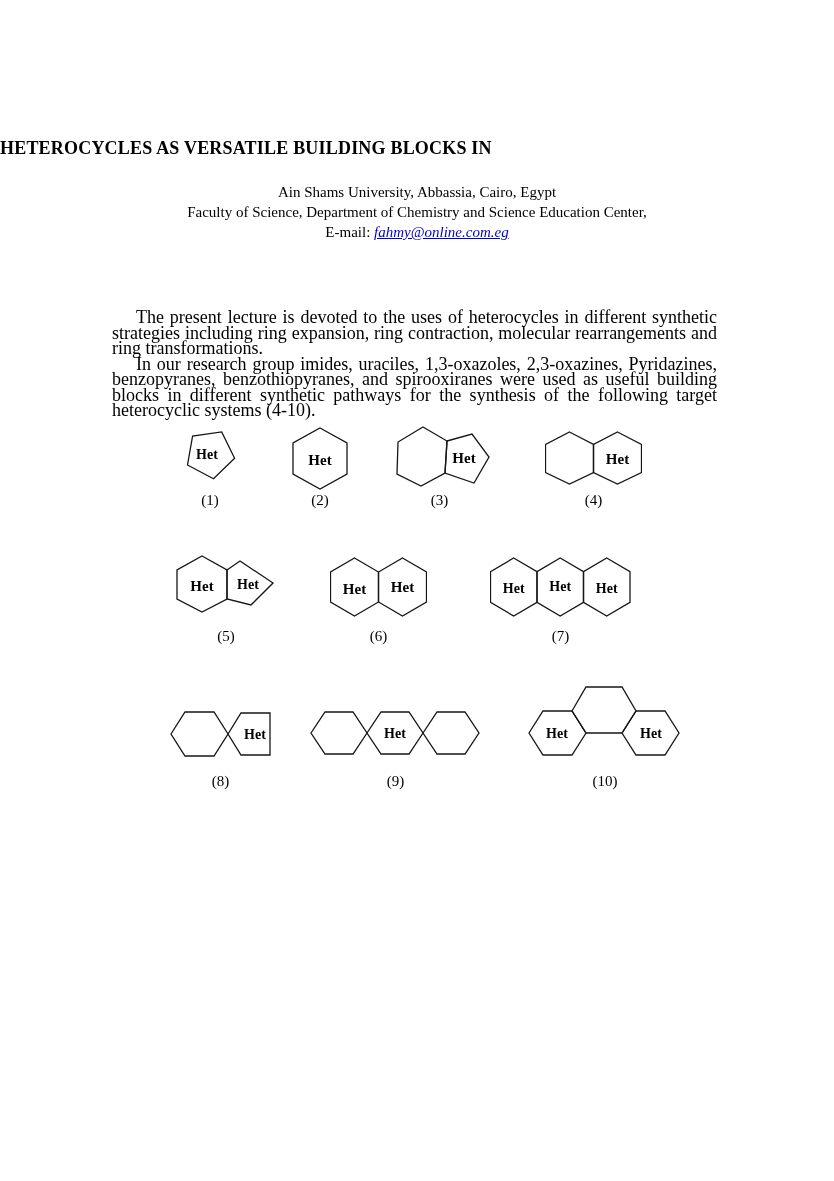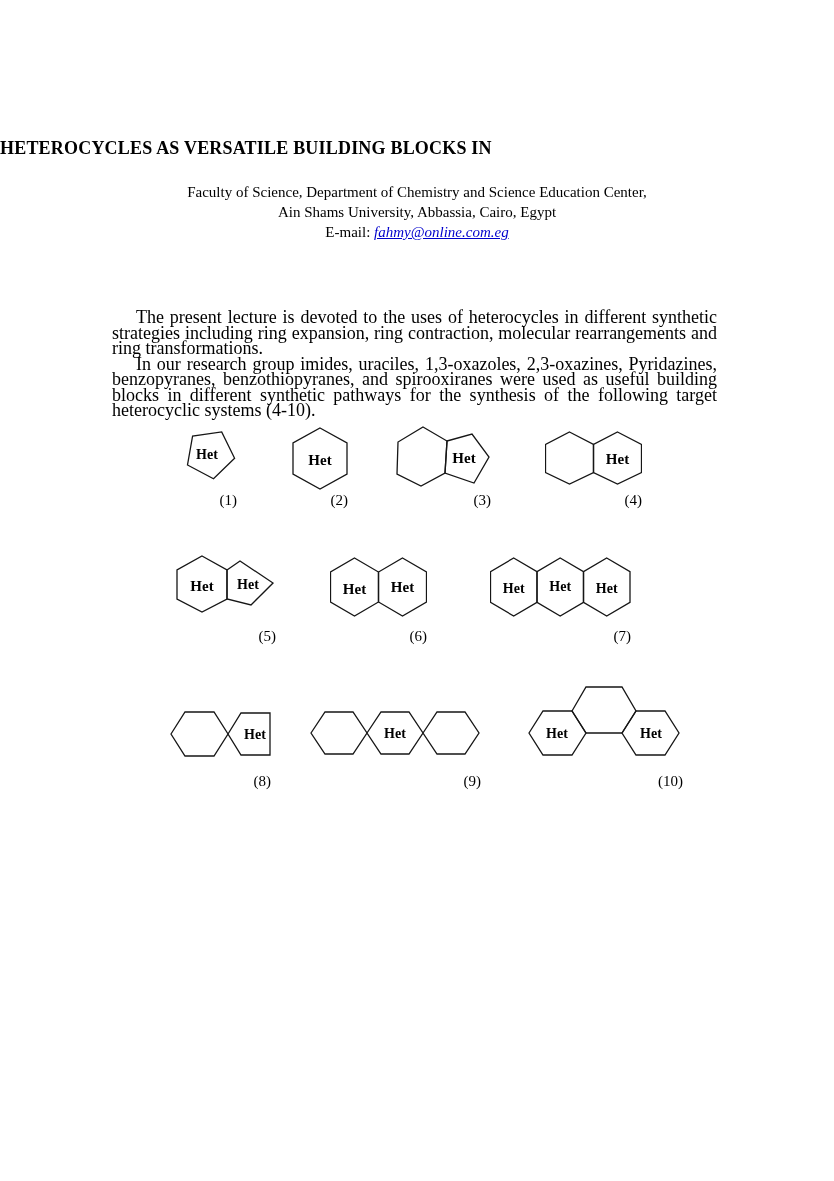--- a/index.html
+++ b/index.html
@@ -56,21 +56,21 @@
     position: absolute;
     top: 829px;
     left: 112px;
     width: 605px;
     font-size: 13.6px;
     line-height: 15.5px;
     text-indent: 30px;
   }
   .structure {
     position: absolute;
-    text-align: right;
+    text-align: center;
   }
   .structure svg { display: block; margin: 0 auto; }
   .structure svg polygon {
     fill: none;
     stroke: #161616;
     stroke-width: 1.3;
     stroke-linejoin: miter;
   }
   .het {
     font-family: "Liberation Serif", "DejaVu Serif", serif;
@@ -85,22 +85,22 @@
 </head>
 <body>
 
 <div class="page">
 
   <div class="title">
     <div>HETEROCYCLES AS VERSATILE BUILDING BLOCKS IN</div>
   </div>
 
   <div class="author-block">
+    <div>Ain Shams University, Abbassia, Cairo, Egypt</div>
     <div>Faculty of Science, Department of Chemistry and Science Education Center,</div>
-    <div>Ain Shams University, Abbassia, Cairo, Egypt</div>
     <div>
       <span>E-mail:</span>
       <a class="email-link">fahmy@online.com.eg</a>
     </div>
   </div>
 
   <div class="body-text">
     <p>The present lecture is devoted to the uses of heterocycles in different synthetic strategies including ring expansion, ring contraction, molecular rearrangements and ring transformations.</p>
     <p>In our research group imides, uraciles, 1,3-oxazoles, 2,3-oxazines, Pyridazines, benzopyranes, benzothiopyranes, and spirooxiranes were used as useful building blocks in different synthetic pathways for the synthesis of the following target heterocyclic systems (4-10).</p>
   </div>

